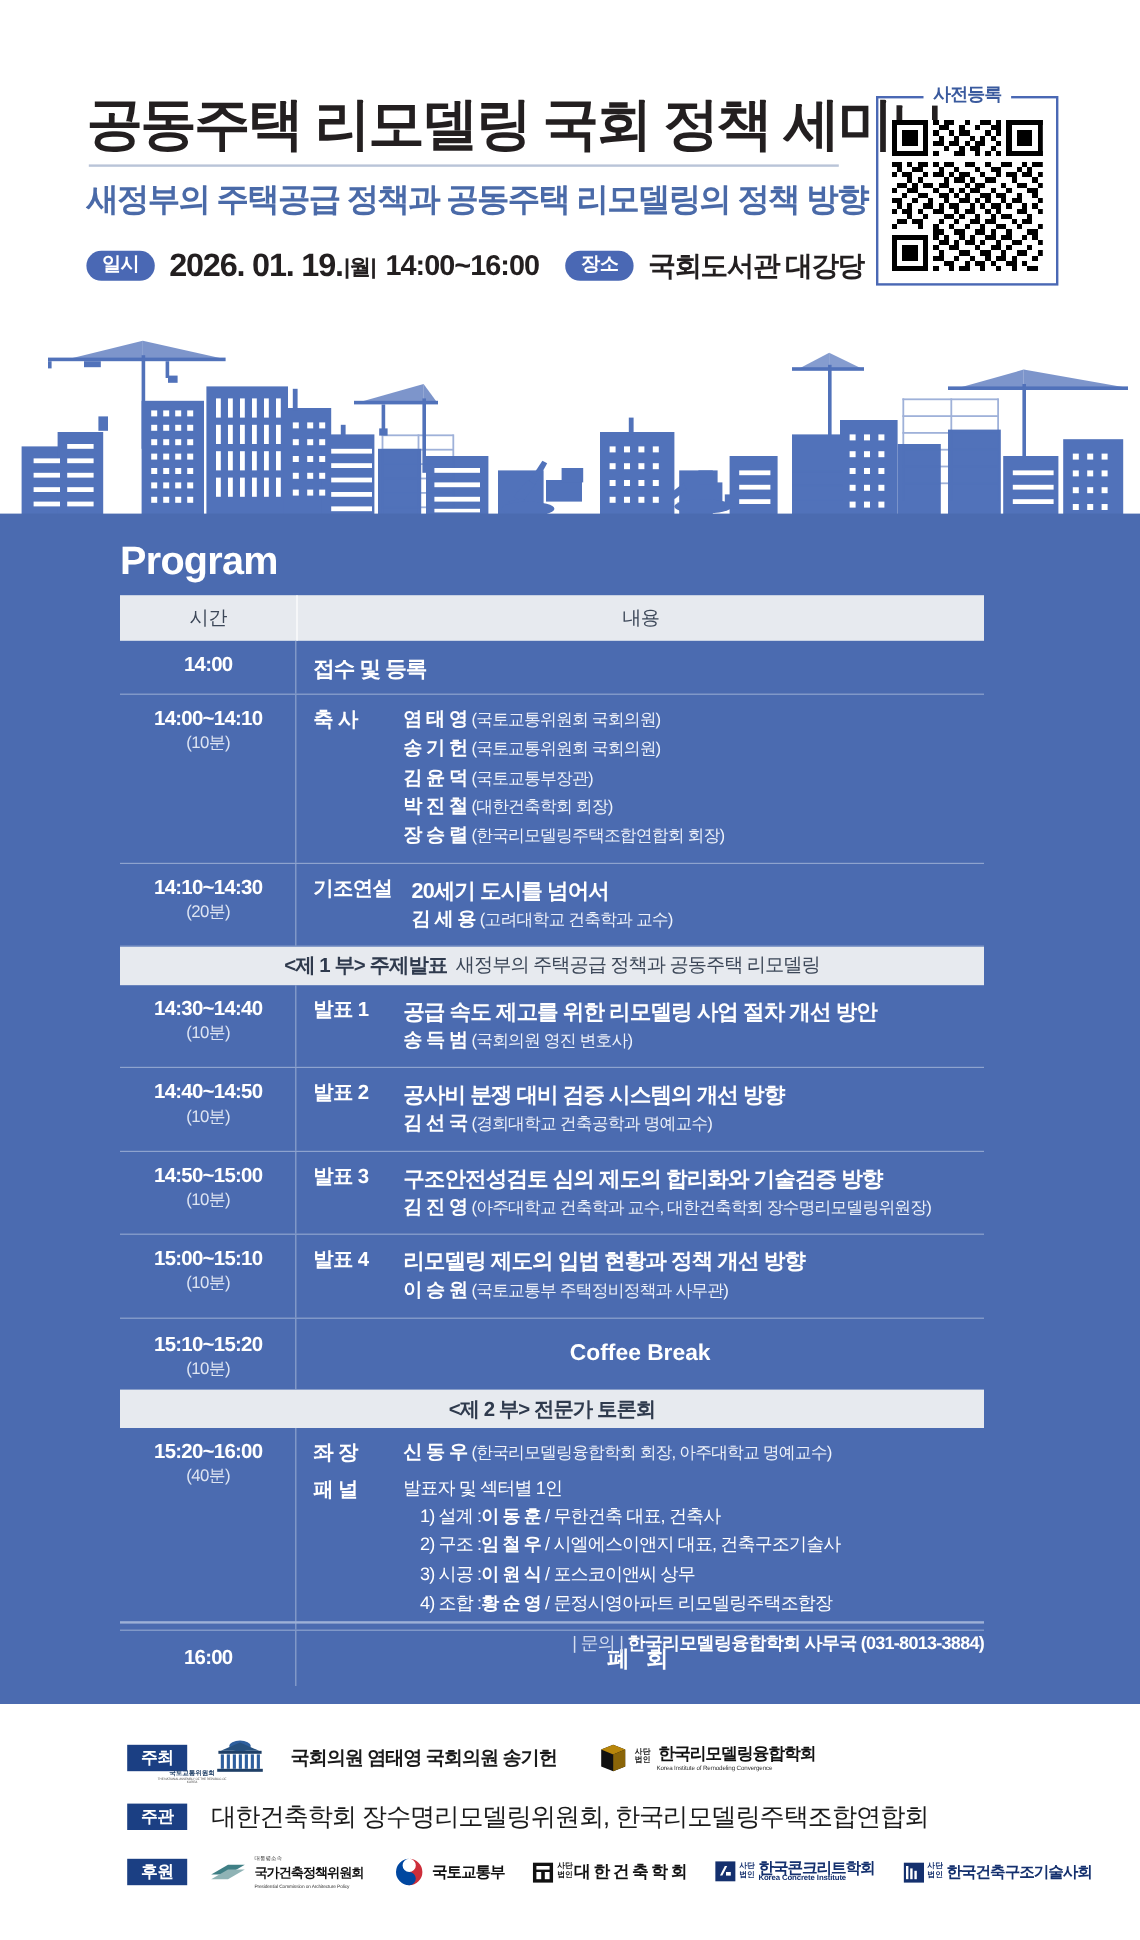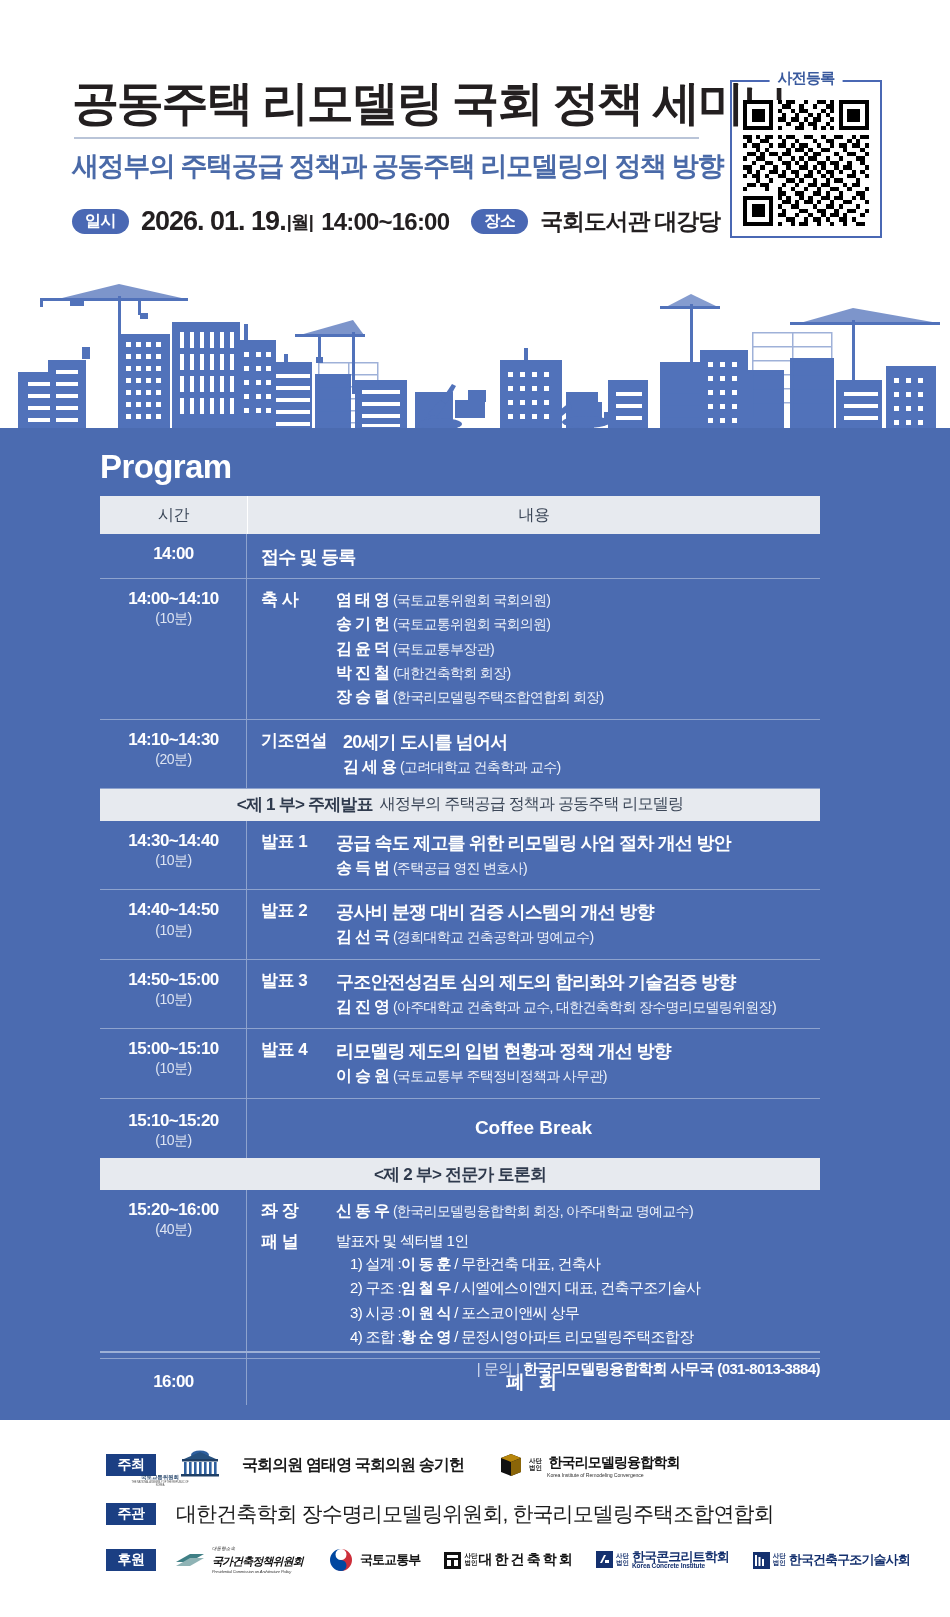--- a/index.html
+++ b/index.html
@@ -913,21 +913,21 @@
 
     <div class="row">
       <div class="col-time">
         <div class="time-main">14:30~14:40</div>
         <div class="time-dur">(10분)</div>
       </div>
       <div class="col-content">
         <div class="kind">발표 1</div>
         <div class="detail">
           <div class="d-title">공급 속도 제고를 위한 리모델링 사업 절차 개선 방안</div>
-          <div class="d-line"><b>송 득 범</b> <span class="aff">(주택공급 영진 변호사)</span></div>
+          <div class="d-line"><b>송 득 범</b> <span class="aff">(국회의원 영진 변호사)</span></div>
         </div>
       </div>
     </div>
 
     <div class="row">
       <div class="col-time">
         <div class="time-main">14:40~14:50</div>
         <div class="time-dur">(10분)</div>
       </div>
       <div class="col-content">
@@ -1073,21 +1073,21 @@
   </div>
 
   <div class="f-row" style="left:58px; top:126px;">
     <div class="f-tag">후원</div>
 
     <div class="logo-item" style="margin-left:18px;">
       <svg width="34" height="20" viewBox="0 0 34 20">
         <path d="M2 12 L16 4 L30 4 L16 12 Z" fill="#3f7f85"></path>
         <path d="M2 16 L16 8 L30 8 L16 16 Z" fill="#8fb3b5"></path>
       </svg>
-      <div style="margin-left:4px;font-style:italic;">
+      <div style="margin-left:4px;">
         <span class="logo-top" style="font-size:4.6px;color:#333;">대통령소속</span>
         <span class="logo-txt" style="font-size:11px;color:#111;">국가건축정책위원회</span>
         <span class="logo-sub" style="font-size:4px;">Presidential Commission on Architecture Policy</span>
       </div>
     </div>
 
     <div class="logo-item" style="margin-left:24px;">
       <svg width="28" height="28" viewBox="0 0 28 28">
         <path d="M14 3 A11 11 0 0 1 14 25 A5.5 5.5 0 0 1 14 14 A5.5 5.5 0 0 0 14 3 Z" fill="#cd2e3a"></path>
         <path d="M14 25 A11 11 0 0 1 14 3 A5.5 5.5 0 0 0 14 14 A5.5 5.5 0 0 1 14 25 Z" fill="#0047a0"></path>

